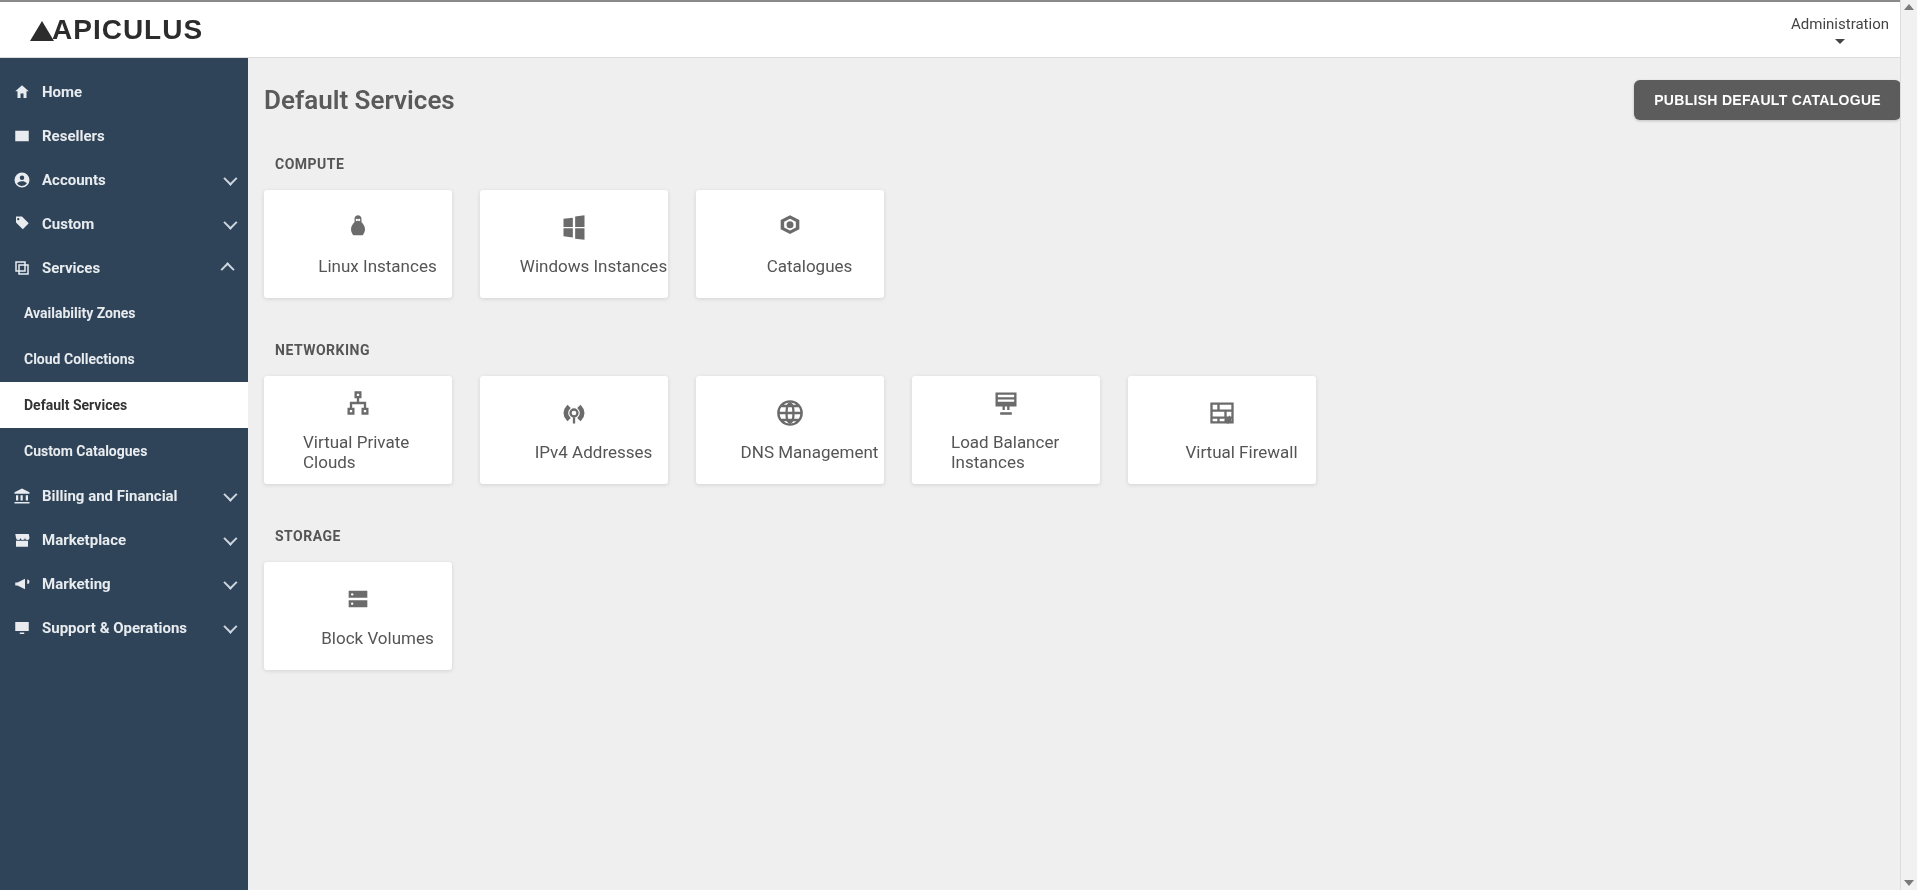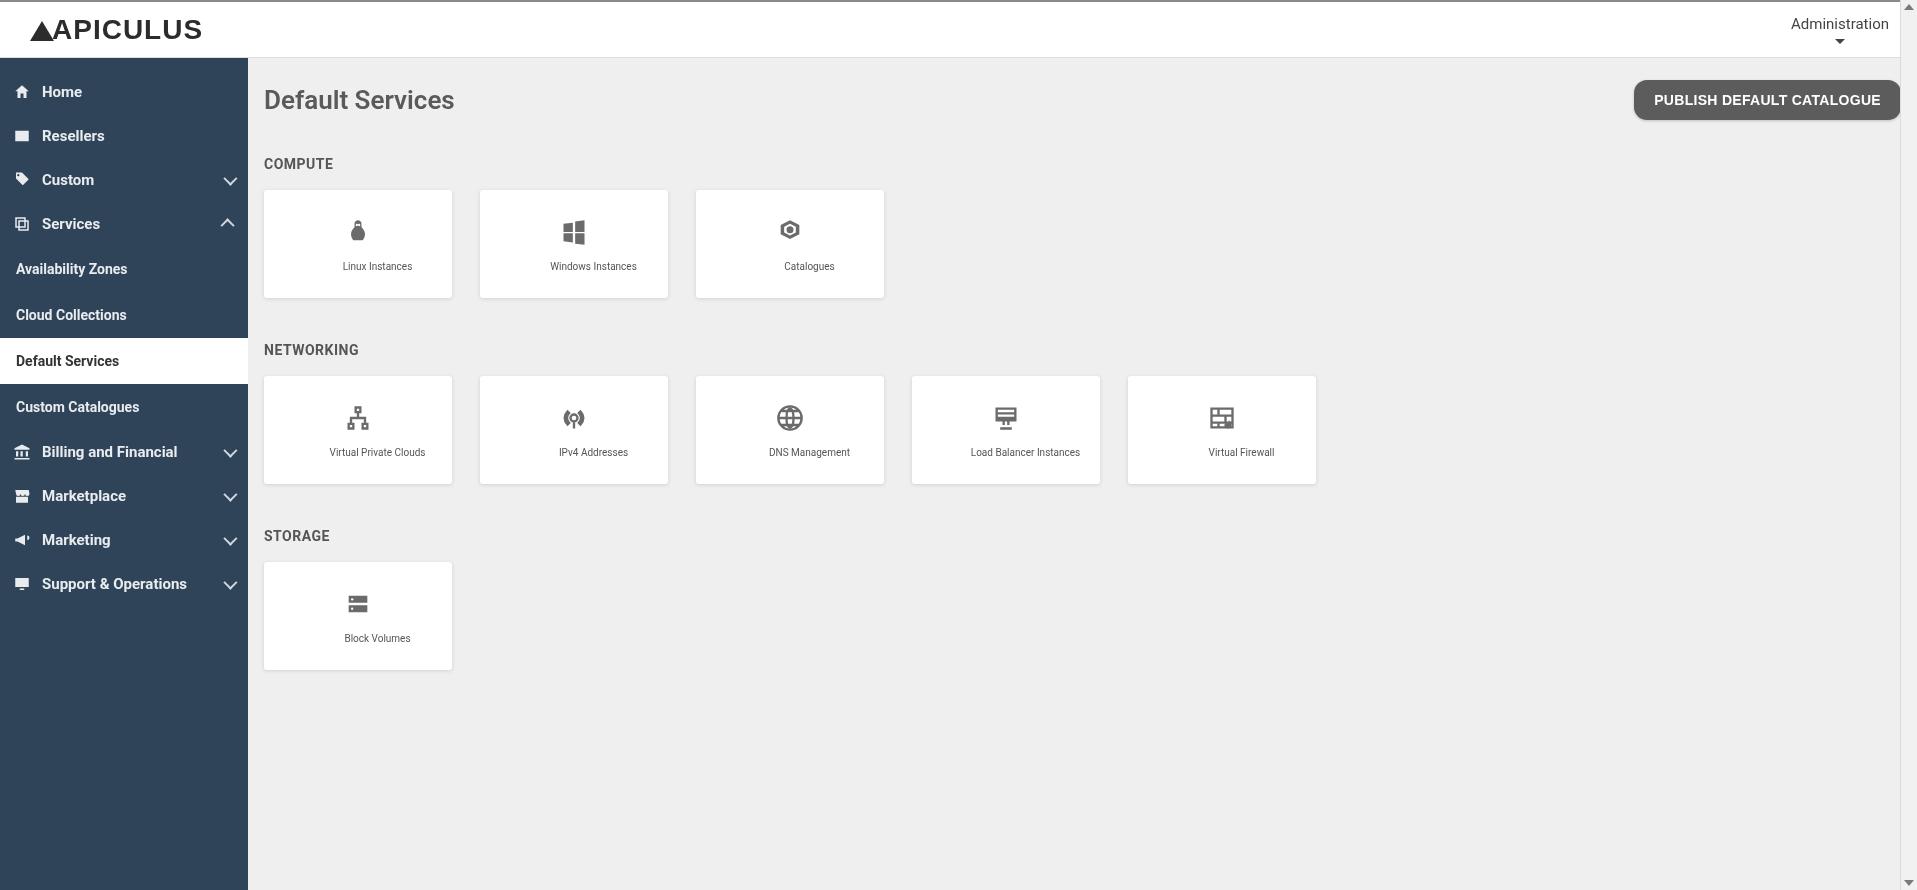--- a/index.html
+++ b/index.html
@@ -71,21 +71,21 @@
   display: flex;
   align-items: center;
   padding: 12px 14px 12px 12px;
   font-size: 15px;
   cursor: pointer;
   color: #e8ecef;
   gap: 10px;
   font-weight: bold;
 }
 .nav-item.sub {
-  padding-left: 16px;
+  padding-left: 24px;
   font-size: 14px;
   height: 46px;
 }
 .nav-item.active {
   background: #ffffff;
   color: #333;
 }
 .nav-item .spacer { flex: 1; }
 .nav-icon { width: 20px; height: 20px; display:inline-flex; align-items:center; justify-content:center; color: #e8ecef; }
 .chev {
@@ -115,30 +115,31 @@
   color: #5a5a5a;
 }
 .publish-btn {
   background: #5c5c5c;
   color: #fff;
   border: none;
   padding: 12px 20px;
   font-size: 14px;
   font-weight: 700;
   letter-spacing: .3px;
-  border-radius: 13px;
+  border-radius: 6px;
   cursor: pointer;
   box-shadow: 0 1px 3px rgba(0,0,0,.2);
 }
 .section-label {
   font-size: 14px;
   font-weight: 700;
   letter-spacing: .5px;
   color: #555;
   margin-bottom: 18px;
+  margin-left: 11px;
 }
 .card-row {
   display:flex;
   gap: 28px;
   margin-bottom: 44px;
   flex-wrap: wrap;
 }
 .card {
   width: 188px;
   height: 108px;
@@ -152,21 +153,21 @@
   gap: 14px;
   cursor: pointer;
 }
 .card .card-icon {
   width: 30px; height: 30px;
   display:flex; align-items:center; justify-content:center;
   color: #6b6b6b;
 }
 .card-icon svg { width: 28px; height: 28px; fill:#6b6b6b; }
 .card-label {
-  font-size: 10px;
+  font-size: 17px;
   color: #555;
   padding-left: 39px;
 }
 
 
 .scrollframe {
   position: absolute;
   right: 0; top: 0; bottom: 0;
   width: 17px;
   background: #f1f1f1;
@@ -213,20 +214,30 @@
 
     <div class="nav-item">
       <span class="nav-icon">
         <svg viewBox="0 0 24 24">
             <path d="M3 5h18v14H3zM8 8a2 2 0 110 4 2 2 0 010-4zm-3 8c0-1.5 2-2.3 3-2.3s3 .8 3 2.3v1H5z"></path>
           </svg>
       </span>
       <span>Resellers</span>
     </div>
 
+    <div class="nav-item">
+      <span class="nav-icon">
+        <svg viewBox="0 0 24 24">
+            <path d="M12 2a10 10 0 100 20 10 10 0 000-20zm0 4a3 3 0 110 6 3 3 0 010-6zm0 14c-2.7 0-5-1.3-6.4-3.3.1-2 4.3-3.2 6.4-3.2s6.3 1.2 6.4 3.2A7.9 7.9 0 0112 20z"></path>
+          </svg>
+      </span>
+      <span>Accounts</span>
+      <span class="spacer"></span>
+      <span class="chev down"></span>
+    </div>
 
     <div class="nav-item">
       <span class="nav-icon">
         <svg viewBox="0 0 24 24">
             <path d="M21 11l-9-9H4v8l9 9 8-8zM7 7a1.5 1.5 0 110-3 1.5 1.5 0 010 3z"></path>
           </svg>
       </span>
       <span>Custom</span>
       <span class="spacer"></span>
       <span class="chev down"></span>

